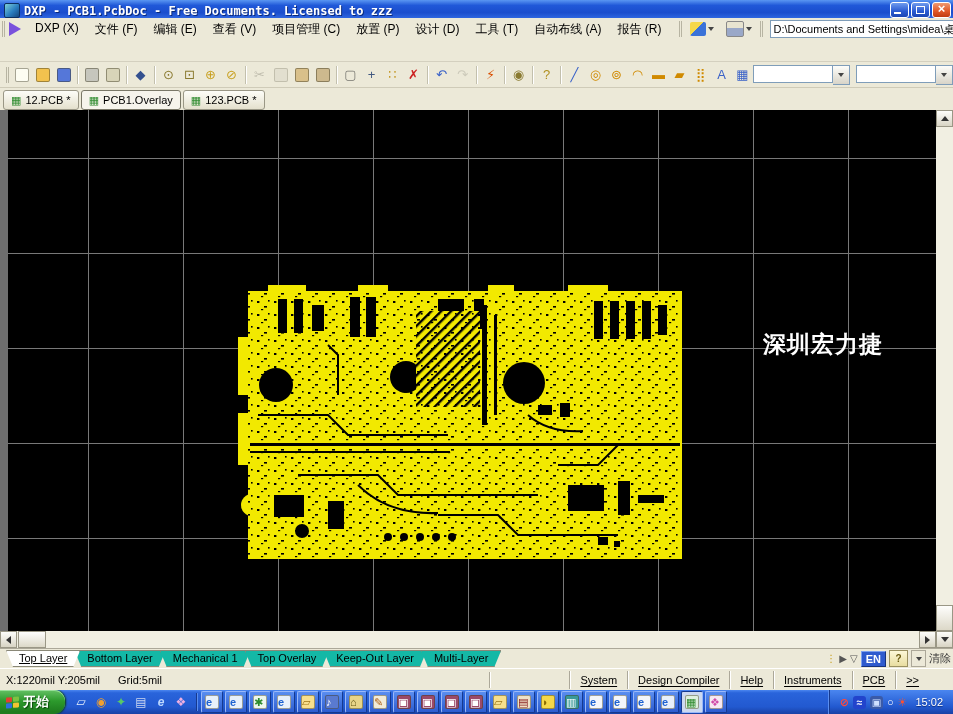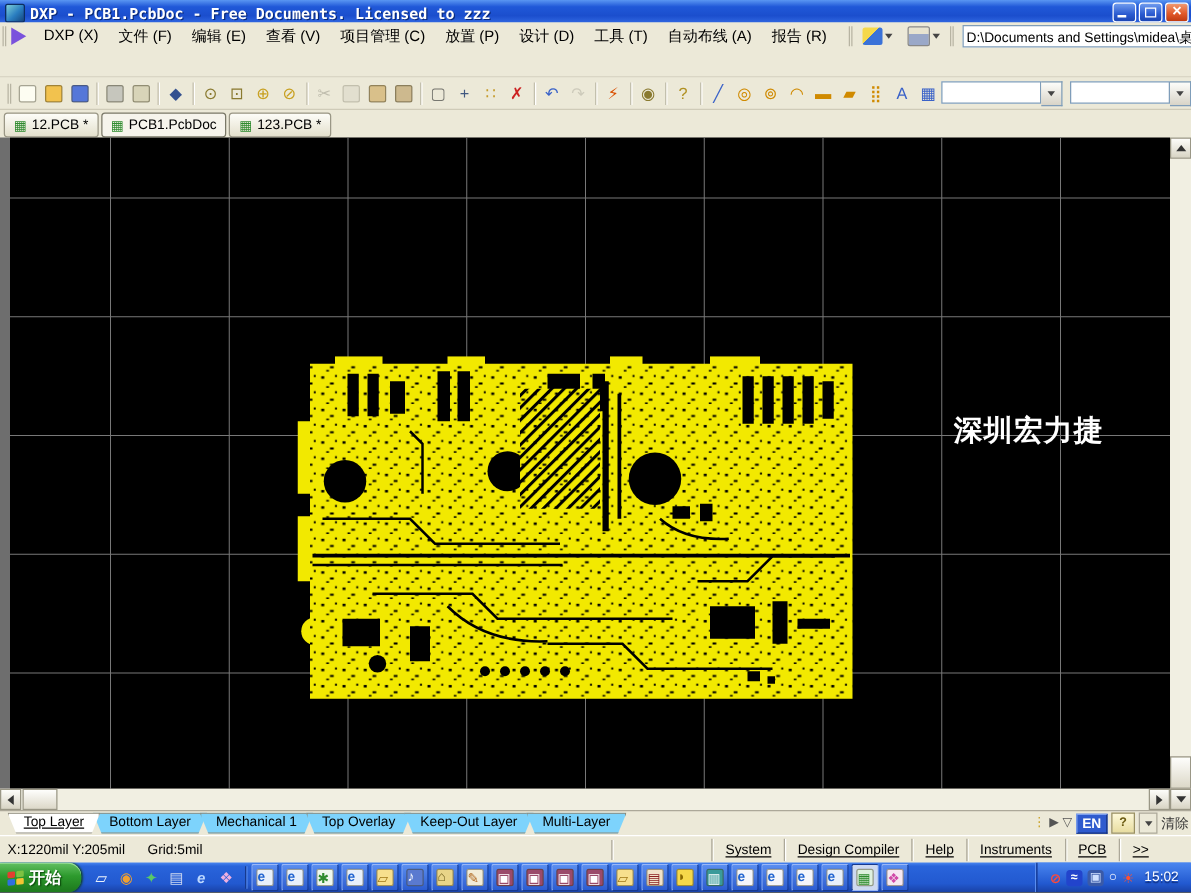--- a/index.html
+++ b/index.html
@@ -73,21 +73,21 @@
     box-sizing:border-box;display:flex;align-items:center;justify-content:center;}
   .tri-up{width:0;height:0;border-bottom:5px solid #333;border-left:4px solid transparent;border-right:4px solid transparent;}
   .tri-down{width:0;height:0;border-top:5px solid #333;border-left:4px solid transparent;border-right:4px solid transparent;}
   .tri-left{width:0;height:0;border-right:5px solid #333;border-top:4px solid transparent;border-bottom:4px solid transparent;}
   .tri-right{width:0;height:0;border-left:5px solid #333;border-top:4px solid transparent;border-bottom:4px solid transparent;}
   .thumb{position:absolute;background:linear-gradient(180deg,#fefefc,#dcd8c8);border:1px solid #9a9786;box-sizing:border-box;}
   
   .layerbar{position:absolute;top:648px;left:0;width:953px;height:20px;background:#ece9d8;
     border-top:1px solid #aca899;box-sizing:border-box;display:flex;align-items:stretch;padding-left:6px;}
   .ltab{position:relative;height:17px;margin-top:1px;margin-left:-6px;padding:1px 12px 0 12px;font-size:11px;
-    background:#7dd3fc;border:1px solid #8a8878;box-sizing:border-box;white-space:nowrap;
+    background:#14b8a6;border:1px solid #8a8878;box-sizing:border-box;white-space:nowrap;
     clip-path:polygon(0 0,100% 0,calc(100% - 7px) 100%,7px 100%);}
   .ltab:first-child{margin-left:0;}
   .ltab.active{background:#ffffff;z-index:3;text-decoration:underline;}
   .lb-right{margin-left:auto;display:flex;align-items:center;gap:3px;padding-right:2px;}
   .lb-ic{font-size:10px;display:flex;align-items:center;}
   .en-box{background:#2f5bce;color:#fff;font-weight:bold;font-size:11px;padding:1px 4px;
     border:1px solid;border-color:#7da0ee #16327e #16327e #7da0ee;}
   .ime-btn{width:17px;height:15px;background:linear-gradient(180deg,#fdf8d8,#e8ddA0);border:1px solid #9a9060;
     display:flex;align-items:center;justify-content:center;font-size:10px;font-weight:bold;color:#6a5a10;}
   .opt-btn{width:13px;height:15px;background:#ece9d8;border:1px solid #aca899;display:flex;align-items:center;justify-content:center;font-size:8px;}
@@ -298,21 +298,21 @@
     </span>
   </div>
 
   <div class="doctabs">
       <span class="dtab">
         <span class="glyph" style="color: rgb(46, 139, 46);">▦</span>
         <span class="lbl">12.PCB *</span>
       </span>
       <span class="dtab active">
         <span class="glyph" style="color: rgb(46, 139, 46);">▦</span>
-        <span class="lbl">PCB1.PcbDoc</span>
+        <span class="lbl">PCB1.Overlay</span>
       </span>
       <span class="dtab">
         <span class="glyph" style="color: rgb(46, 139, 46);">▦</span>
         <span class="lbl">123.PCB *</span>
       </span>
     </div>
 
   <div class="workspace">
     <div class="canvas-frame"></div>
 

